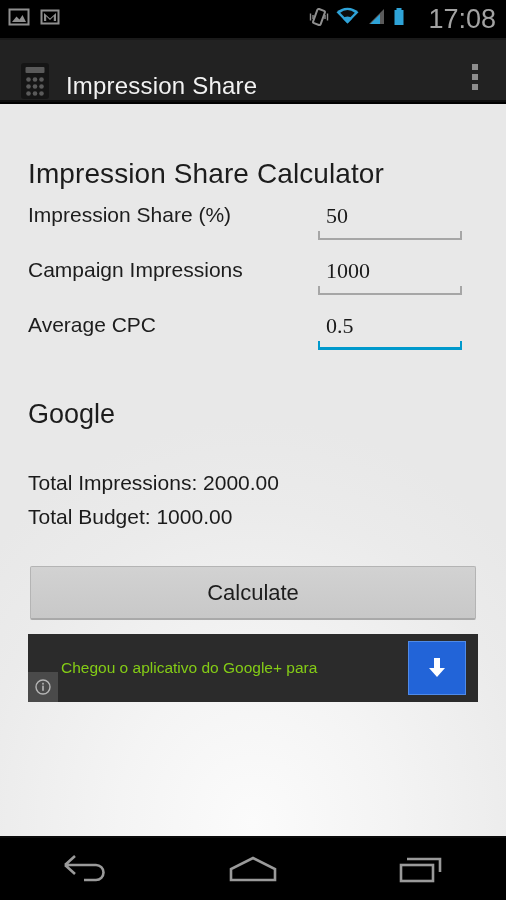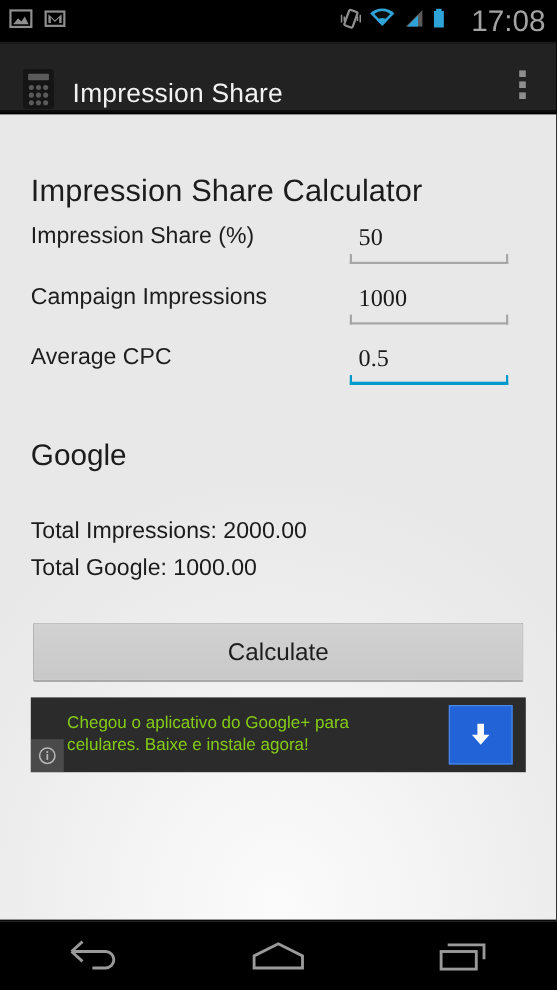--- a/index.html
+++ b/index.html
@@ -396,36 +396,35 @@
           <span class="underline focused"></span>
         </span>
       </div>
 
     </div>
 
     <div class="results-title">Google</div>
 
     <div class="results-lines">
       <div>Total Impressions: 2000.00</div>
-      <div>Total Google: 1000.00</div>
+      <div>Total Budget: 1000.00</div>
     </div>
 
     <button class="calc-btn">Calculate</button>
 
     <div class="ad-banner">
       <span class="ad-info">
         <svg width="18" height="18" viewBox="0 0 18 18">
           <circle cx="9" cy="9" r="7" fill="none" stroke="#b5b5b5" stroke-width="1.4"></circle>
           <rect x="8.2" y="7.6" width="1.6" height="5.2" fill="#b5b5b5"></rect>
           <rect x="8.2" y="4.8" width="1.6" height="1.8" fill="#b5b5b5"></rect>
         </svg>
       </span>
       <span class="ad-text">
         <div>Chegou o aplicativo do Google+ para</div>
-        <div>celulares. Baixe e instale agora!</div>
       </span>
       <span class="ad-cta">
         <svg width="30" height="30" viewBox="0 0 30 30">
           <path d="M12 5 L18 5 L18 15 L23 15 L15 24 L7 15 L12 15 Z" fill="#ffffff"></path>
         </svg>
       </span>
     </div>
 
   </div>
 

